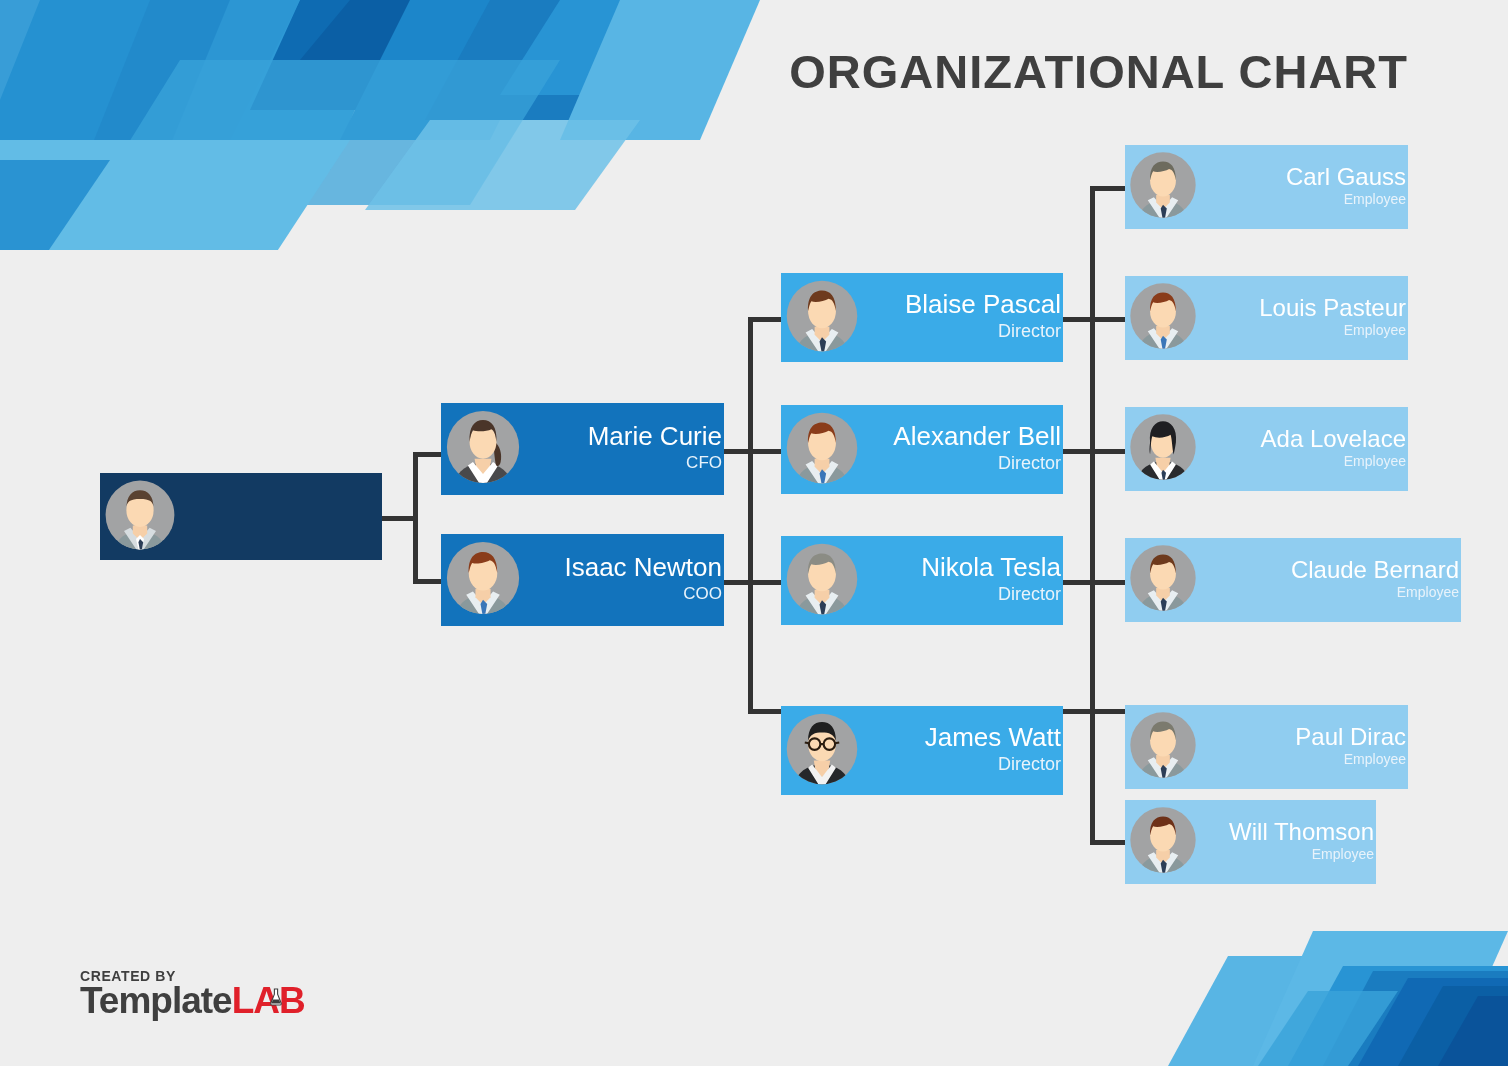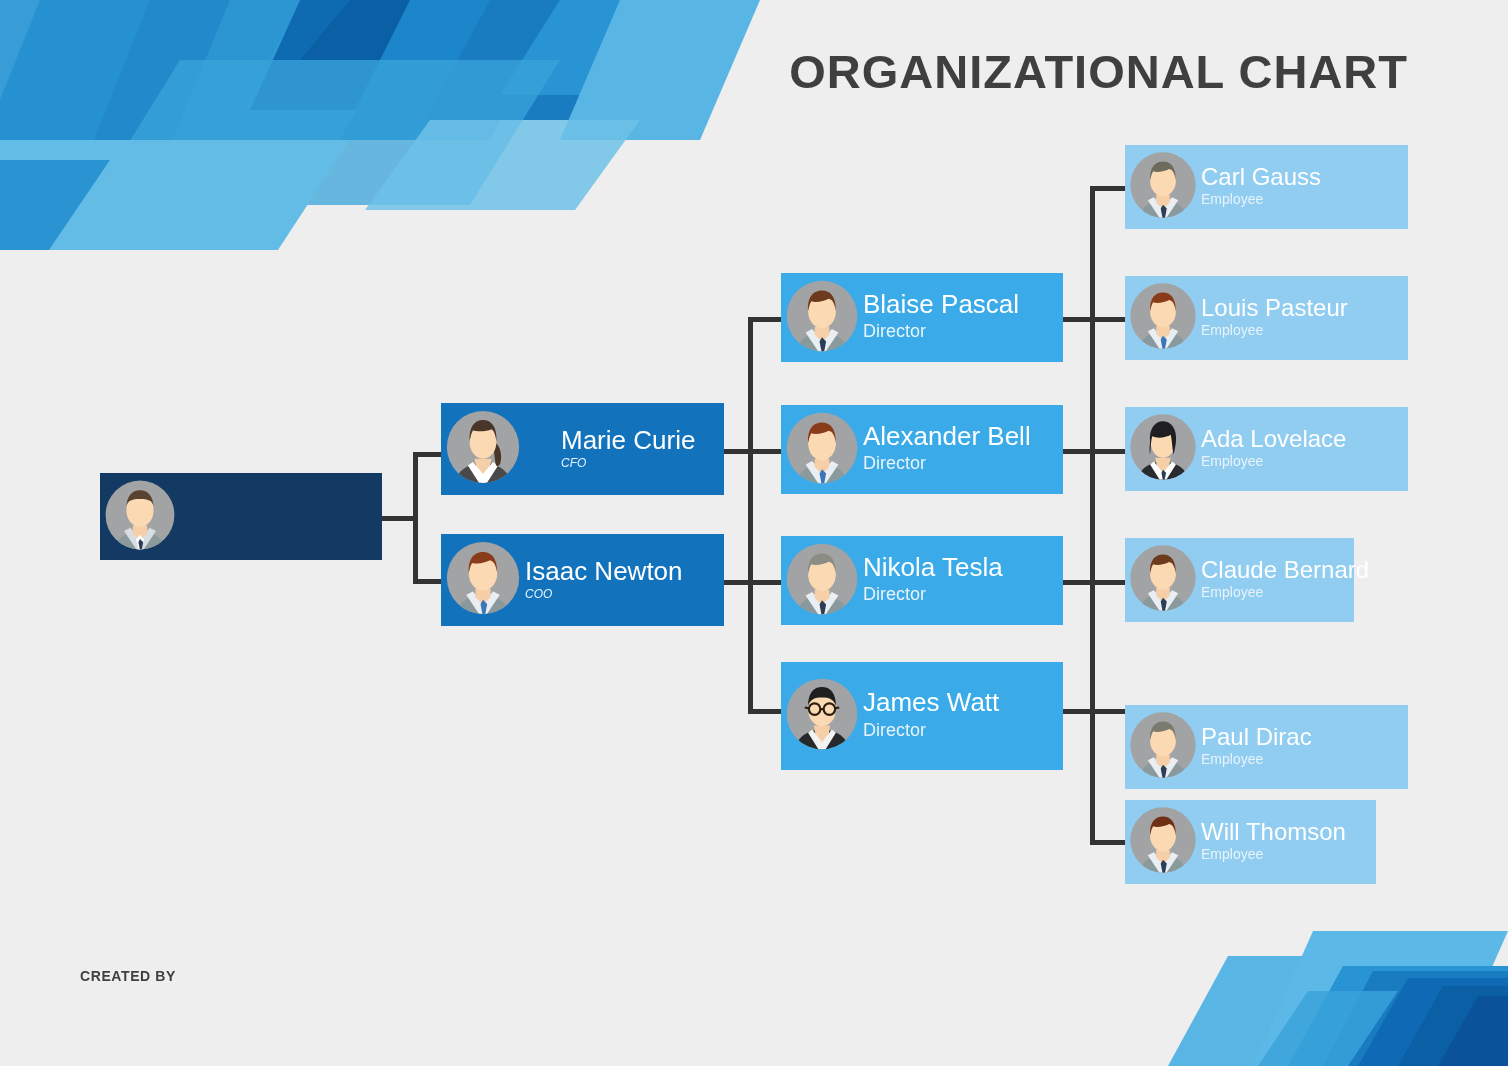--- a/index.html
+++ b/index.html
@@ -32,33 +32,33 @@
   
   .node{
     position:absolute;
     display:flex;align-items:center;
     box-sizing:border-box;
   }
   .node .avatar{flex:0 0 auto;}
   .node .txt{
     flex:1 1 auto;text-align:center;
     display:flex;flex-direction:column;justify-content:center;
-    align-items:flex-start;
-    padding-right:12px;
+    align-items:flex-end;
+    padding-right:2px;
   }
   .node .nm{color:#ffffff;line-height:1.08;white-space:nowrap;}
   .node .rl{color:#e8f3fb;line-height:1.5;white-space:nowrap;}
 
   .lvl-ceo{background:#123a62;}
   .lvl-ceo .nm{font-size:25px;}
   .lvl-ceo .rl{font-size:15px;}
 
   .lvl-exec{background:#1273bc;}
   .lvl-exec .nm{font-size:26px;}
-  .lvl-exec .rl{font-size:12px;font-style:italic;}
+  .lvl-exec .rl{font-size:17px;}
 
   .lvl-dir{background:#3aabe8;}
   .lvl-dir .nm{font-size:26px;}
   .lvl-dir .rl{font-size:18px;}
 
   .lvl-emp{background:#90cdf0;}
   .lvl-emp .nm{font-size:24px;}
   .lvl-emp .rl{font-size:14px;}
 
   
@@ -264,21 +264,21 @@
           <path d="M33 44c-1-18 7-25 17-25s17 7 17 25c-2-10-4-14-9-15-5 3-16 5-21 3-2 3-3 8-4 12z" fill="#8b8c84"></path>
         </g>
       </svg>
     </div>
     <div class="txt">
       <div class="nm">Nikola Tesla</div>
       <div class="rl">Director</div>
     </div>
   </div>
 
-  <div class="node lvl-dir" style="left:781px;top:662px;width:282px;height:108px;">
+  <div class="node lvl-dir" style="left:781px;top:706px;width:282px;height:89px;">
     <div class="avatar">
       <svg width="82" height="82" viewBox="0 0 100 100" xmlns="http://www.w3.org/2000/svg">
         <circle cx="50" cy="50" r="43" fill="#a2a3a4"></circle>
         <clipPath id="cl-d4">
             <circle cx="50" cy="50" r="43"></circle>
           </clipPath>
         <g clip-path="url(#cl-d4)">
           <path d="M16 100c0-20 13-29 34-32h0c21 3 34 12 34 32z" fill="#26282b"></path>
           <path d="M40 64h20l-2 12-8 9-8-9z" fill="#f6cfa8"></path>
           <path d="M38 69l12 15 12-15 5 4-17 27-17-27z" fill="#f2f2f2"></path>
@@ -360,21 +360,21 @@
           <path d="M33 44c-2-19 7-28 17-28s19 9 17 28c-1 6-2 12-3 16-2-8-2-20-4-26-6 4-18 5-24 2-2 5-2 16-3 24-1-4-1-10 0-16z" fill="#1f1f22"></path>
         </g>
       </svg>
     </div>
     <div class="txt">
       <div class="nm">Ada Lovelace</div>
       <div class="rl">Employee</div>
     </div>
   </div>
 
-  <div class="node lvl-emp" style="left:1125px;top:538px;width:229px;height:84px;">
+  <div class="node lvl-emp" style="left:1125px;top:538px;width:336px;height:84px;">
     <div class="avatar">
       <svg width="76" height="76" viewBox="0 0 100 100" xmlns="http://www.w3.org/2000/svg">
         <circle cx="50" cy="50" r="43" fill="#a2a3a4"></circle>
         <clipPath id="cl-e4">
             <circle cx="50" cy="50" r="43"></circle>
           </clipPath>
         <g clip-path="url(#cl-e4)">
           <path d="M18 100c0-20 12-28 32-31h0c20 3 32 11 32 31z" fill="#8a999c"></path>
           <path d="M38 66l12 14 12-14 8 4-20 30-20-30z" fill="#e8eef1"></path>
           <path d="M41 63h18v10l-9 9-9-9z" fill="#f6cfa8"></path>
@@ -431,15 +431,25 @@
       </svg>
     </div>
     <div class="txt">
       <div class="nm">Will Thomson</div>
       <div class="rl">Employee</div>
     </div>
   </div>
 
   <div id="logo">
     <div class="created">CREATED BY</div>
+    <div class="wordmark">
+      <span class="tpl">Template</span>
+      <span class="lab">
+        <span>LAB</span>
+        <svg width="16" height="18" viewBox="0 0 16 18" style="position:absolute;left:36px;top:6px;" xmlns="http://www.w3.org/2000/svg">
+          <path d="M6.4 1h3.2v5.2l3.6 9.1c.3.8-.2 1.7-1.1 1.7H3.9c-.9 0-1.4-.9-1.1-1.7l3.6-9.1z" fill="#ffffff" stroke="#3f3f3f" stroke-width="1.1"></path>
+          <path d="M5 11.5h6l1.6 4H3.4z" fill="#3f3f3f"></path>
+        </svg>
+      </span>
+    </div>
   </div>
 
 </div>
 
 </body></html>

